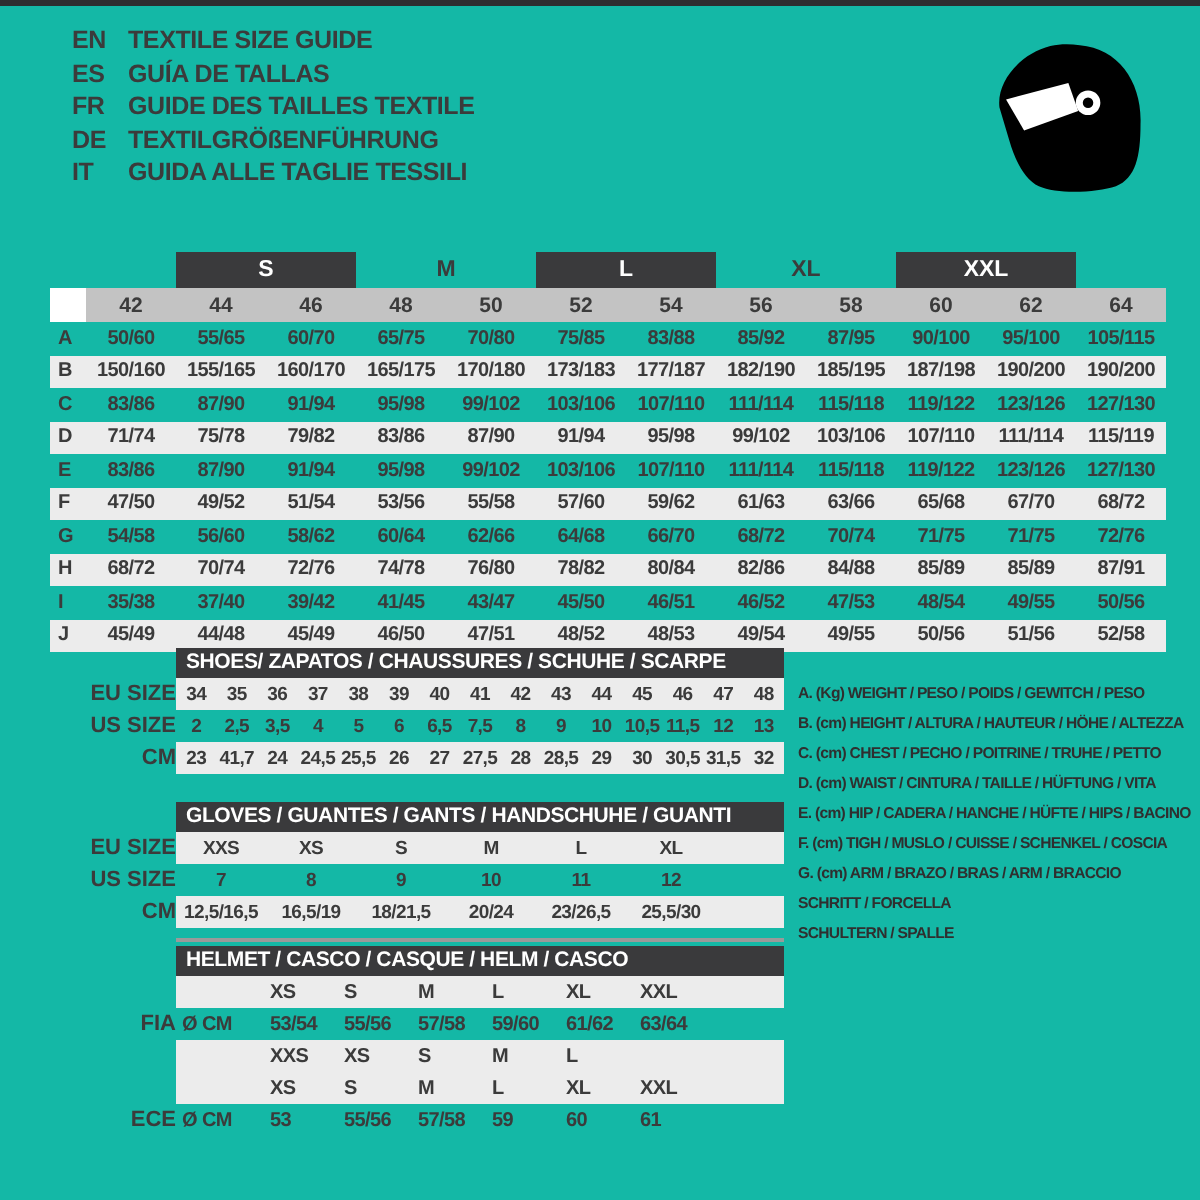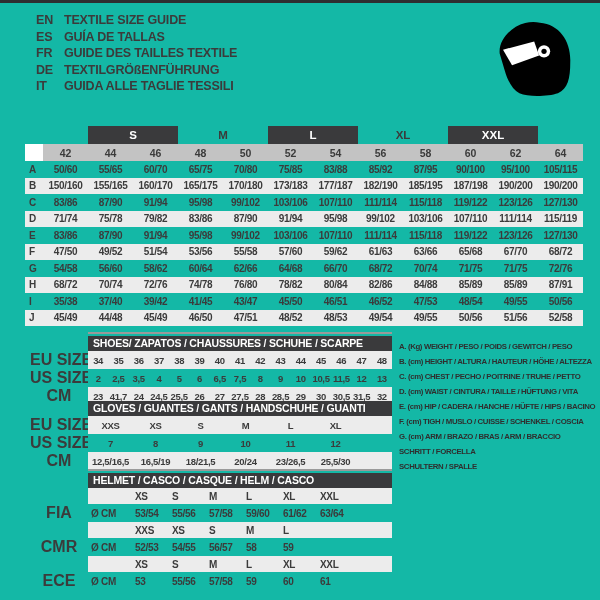--- a/index.html
+++ b/index.html
@@ -26,30 +26,30 @@
   .data-row.striped{background:#ececec;}
   .main-table td.lbl{text-align:left;padding-left:4px;letter-spacing:0;}
 
   
   .rule{position:absolute;left:88px;width:304px;height:2px;background:#9a9a9a;}
   .rule-1{top:332px;}
   .rule-2{top:469px;}
 
   
   .sect{position:absolute;left:30px;width:362px;}
-  .sect-shoes{top:336px;}
+  .sect-shoes{top:324px;}
   .sect-gloves{top:401px;}
   .sect-helmet{top:473px;}
   .bar{margin-left:58px;height:15px;line-height:15px;background:#3a3a3c;color:#ffffff;
        font-size:10.5px;font-weight:700;padding-left:5px;box-sizing:border-box;
        letter-spacing:-0.2px;white-space:nowrap;overflow:hidden;}
   .sect table{width:362px;border-collapse:collapse;table-layout:fixed;}
   .sect td{height:16px;padding:0;font-size:9.5px;font-weight:700;text-align:center;
            overflow:hidden;white-space:nowrap;letter-spacing:-0.3px;}
-  .sect td.lbl{text-align:center;font-size:16px;letter-spacing:0;}
+  .sect td.lbl{text-align:right;font-size:11px;letter-spacing:0;}
   .sect td.shade{background:#ececec;}
   .helmet-tbl td{text-align:left;padding-left:3px;font-size:10px;}
   .helmet-tbl td.lbl{padding-left:0;}
 
   
   .legend{position:absolute;left:399px;top:339px;width:200px;font-size:7.8px;font-weight:700;
           letter-spacing:-0.35px;line-height:15px;color:#2f2f2f;}
   .legend-line{white-space:nowrap;}
 </style>
 </head>
@@ -465,31 +465,20 @@
             <td class="shade"></td>
             <td class="shade">XXS</td>
             <td class="shade">XS</td>
             <td class="shade">S</td>
             <td class="shade">M</td>
             <td class="shade">L</td>
             <td class="shade"></td>
             <td class="shade"></td>
           </tr>
           <tr>
-            <td class="lbl">CMR</td>
-            <td>Ø CM</td>
-            <td>52/53</td>
-            <td>54/55</td>
-            <td>56/57</td>
-            <td>58</td>
-            <td>59</td>
-            <td></td>
-            <td></td>
-          </tr>
-          <tr>
             <td class="lbl"></td>
             <td class="shade"></td>
             <td class="shade">XS</td>
             <td class="shade">S</td>
             <td class="shade">M</td>
             <td class="shade">L</td>
             <td class="shade">XL</td>
             <td class="shade">XXL</td>
             <td class="shade"></td>
           </tr>

